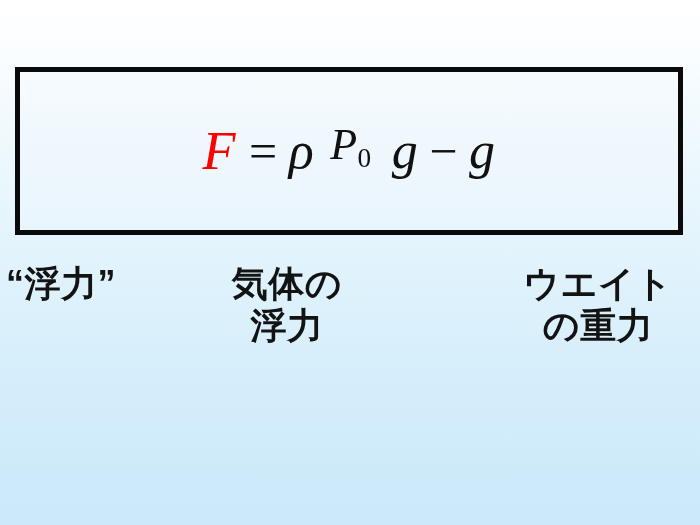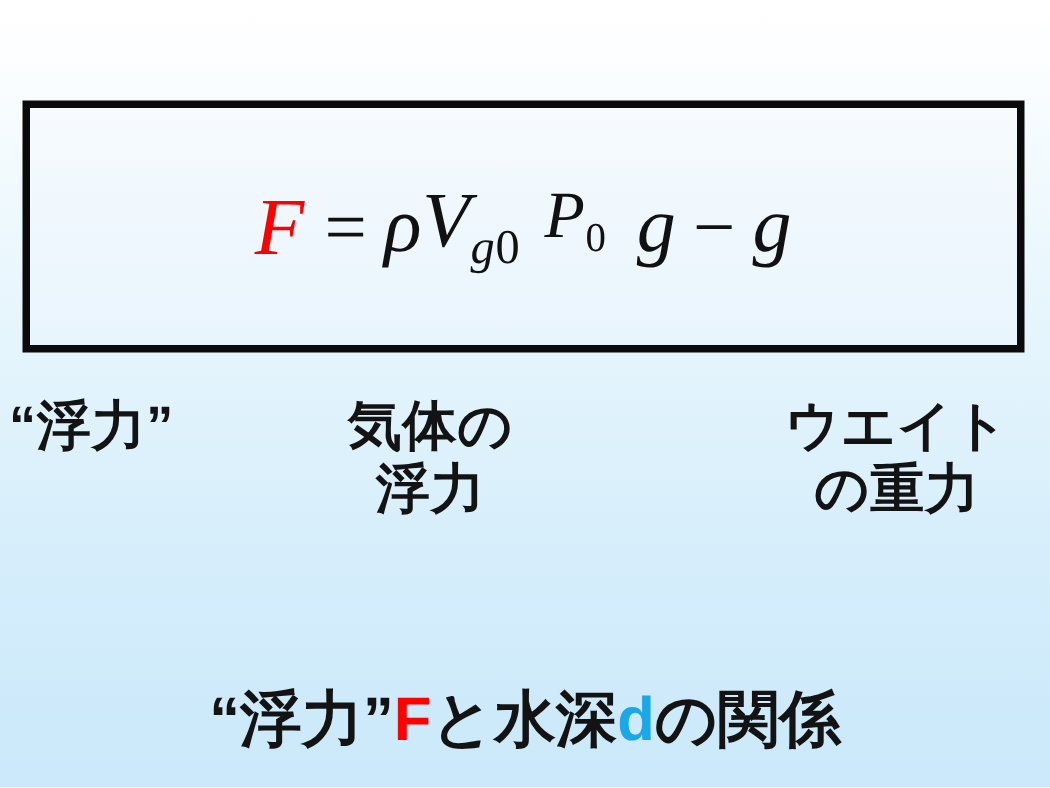--- a/index.html
+++ b/index.html
@@ -174,21 +174,20 @@
 
   <div class="formula-box">
     <div class="formula">
 
       <span class="sym var-F">F</span>
 
       <span class="op">=</span>
 
       <span class="sym rho">ρ</span>
 
-      <span class="sym"><span>V</span><span class="sub">g</span><span class="sub sub-upright">0</span></span>
 
       <span class="frac">
         <span class="frac-num"><span>P</span><span class="sub sub-upright">0</span></span>
         <span class="frac-bar"></span>
       </span>
 
       <span class="sym tail-g">g</span>
 
       <span class="op">−</span>
 
@@ -199,15 +198,14 @@
   </div>
 
   <div class="annot annot-buoyancy">“浮力”</div>
 
   <div class="annot annot-gas">気体の
 浮力</div>
 
   <div class="annot annot-weight">ウエイト
 の重力</div>
 
-  <div class="caption"><span>“浮力”</span><span class="cap-F">F</span><span>と水深</span><span class="cap-d">d</span><span>の関係</span></div>
 
 </div>
 
 </body></html>

